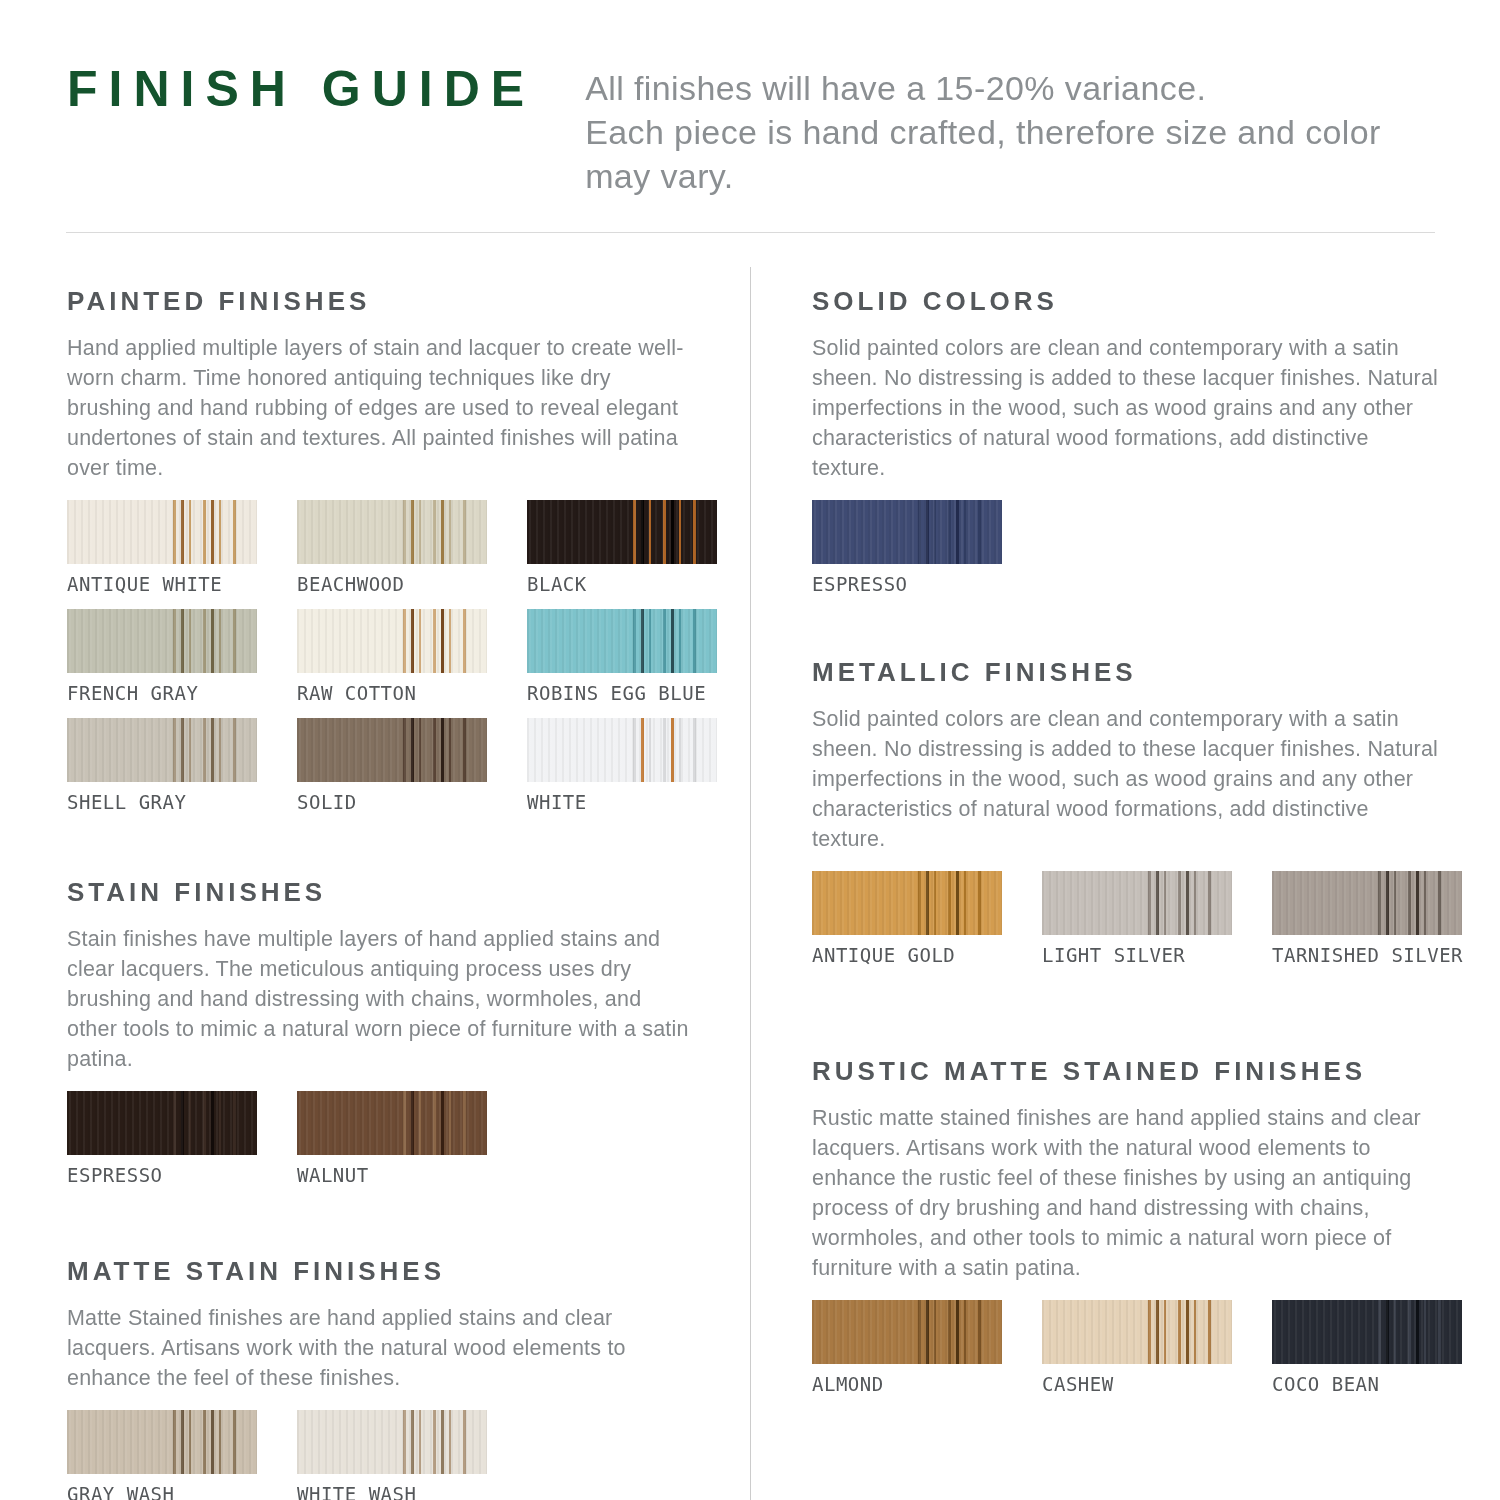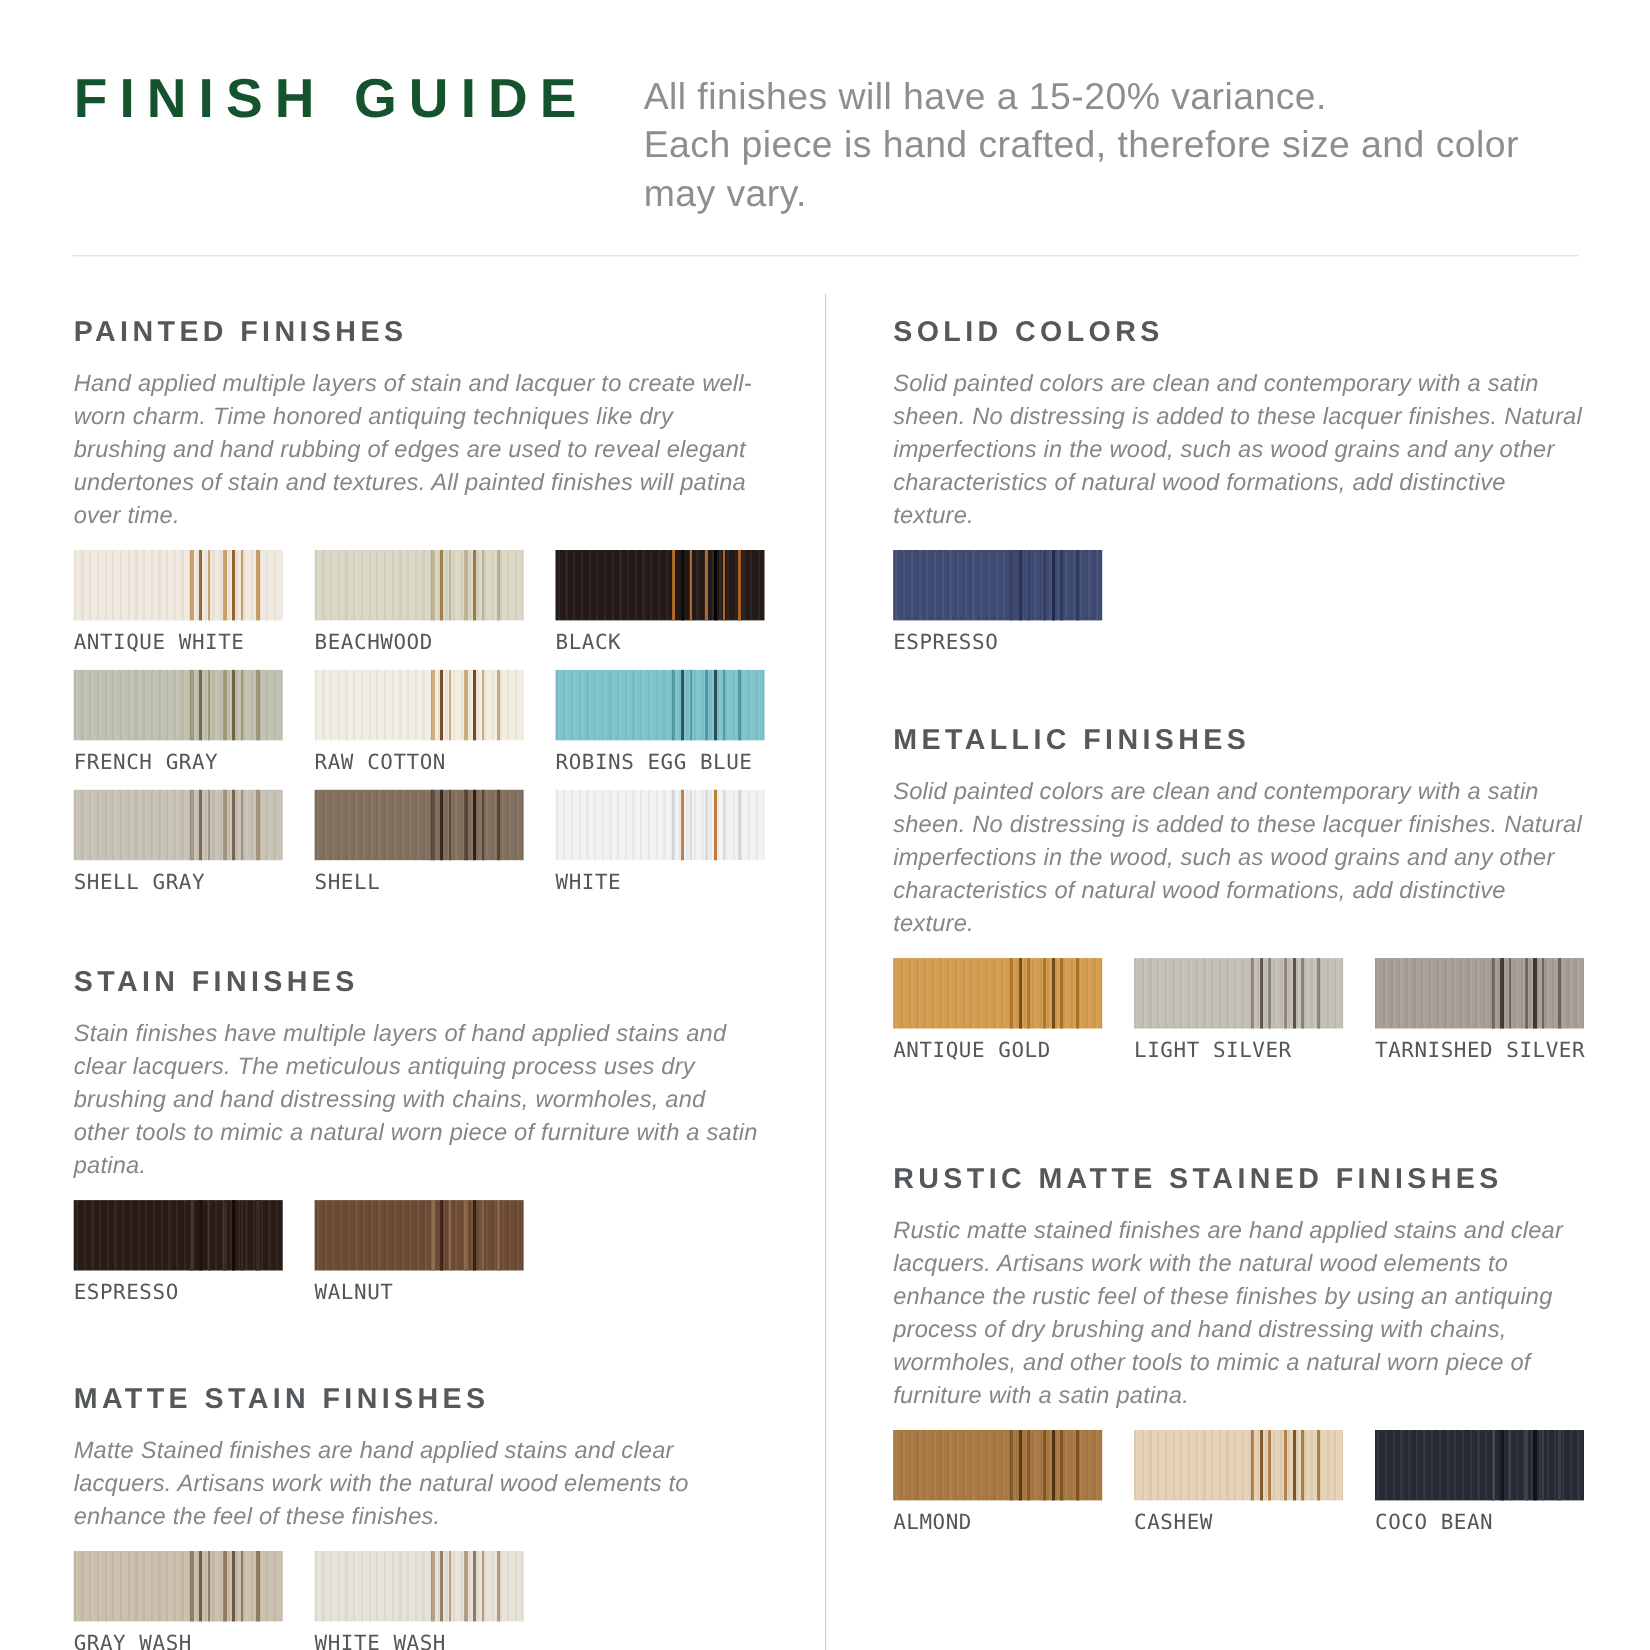--- a/index.html
+++ b/index.html
@@ -31,31 +31,31 @@
   .columns { display:flex; margin-top:34px; padding-left:67px; align-items:stretch; }
   .col { width:630px; padding-top:19px; }
   .vdivider { width:1px; background:#cccccc; margin-left:53px; margin-right:61px; }
 
   
   .sec h2 {
     margin:0 0 16px; font-size:26px; font-weight:600;
     letter-spacing:4px; color:#54585b; white-space:nowrap;
   }
   .sec .desc {
-    margin:0 0 17px; font-style:italic; font-size:21.5px;
+    margin:0 0 17px; font-size:21.5px;
     line-height:30px; color:#83878a; letter-spacing:0.2px;
   }
   .sec + .sec { margin-top:48px; }
   .sec.stain       { margin-top:50px; }
   .sec.matte-stain { margin-top:56px; }
   .sec.metallic    { margin-top:48px; }
   .sec.rustic      { margin-top:76px; }
 
   
-  .swatch-grid { display:grid; grid-template-columns:repeat(3,190px); column-gap:29px; }
+  .swatch-grid { display:grid; grid-template-columns:repeat(3,190px); column-gap:40px; }
   .swatch { margin:0 0 14px; }
   .chip { width:190px; height:64px; background:#ccc; }
   .chip-label {
     font-family:"DejaVu Sans Mono", monospace;
     font-size:19px; letter-spacing:0.5px; color:#54575a;
     margin-top:9px; white-space:nowrap;
   }
 </style>
 </head>
 <body>
@@ -103,21 +103,21 @@
           <figure class="swatch">
             <div class="chip" style="background-color: rgb(126, 195, 203); background-image: repeating-linear-gradient(90deg, rgba(0, 0, 0, 0.043) 0px, rgba(0, 0, 0, 0.043) 2px, rgba(255, 255, 255, 0.05) 2px, rgba(255, 255, 255, 0.05) 4px, rgba(0, 0, 0, 0) 4px, rgba(0, 0, 0, 0) 7px), repeating-linear-gradient(90deg, transparent 0px, transparent 5px, rgb(79, 153, 163) 5px, rgb(79, 153, 163) 8px, transparent 8px, transparent 13px, rgb(42, 78, 85) 13px, rgb(42, 78, 85) 16px, transparent 16px, transparent 21px, rgb(79, 153, 163) 21px, rgb(79, 153, 163) 23px, transparent 23px, transparent 30px); background-size: 100% 100%, 37% 100%; background-position: 0px 0px, 84% 0px; background-repeat: repeat, no-repeat;"></div>
             <figcaption class="chip-label">ROBINS EGG BLUE</figcaption>
           </figure>
           <figure class="swatch">
             <div class="chip" style="background-color: rgb(200, 194, 182); background-image: repeating-linear-gradient(90deg, rgba(0, 0, 0, 0.043) 0px, rgba(0, 0, 0, 0.043) 2px, rgba(255, 255, 255, 0.05) 2px, rgba(255, 255, 255, 0.05) 4px, rgba(0, 0, 0, 0) 4px, rgba(0, 0, 0, 0) 7px), repeating-linear-gradient(90deg, transparent 0px, transparent 5px, rgb(163, 147, 124) 5px, rgb(163, 147, 124) 8px, transparent 8px, transparent 13px, rgb(119, 102, 79) 13px, rgb(119, 102, 79) 16px, transparent 16px, transparent 21px, rgb(163, 147, 124) 21px, rgb(163, 147, 124) 23px, transparent 23px, transparent 30px); background-size: 100% 100%, 37% 100%; background-position: 0px 0px, 84% 0px; background-repeat: repeat, no-repeat;"></div>
             <figcaption class="chip-label">SHELL GRAY</figcaption>
           </figure>
           <figure class="swatch">
             <div class="chip" style="background-color: rgb(130, 112, 95); background-image: repeating-linear-gradient(90deg, rgba(0, 0, 0, 0.043) 0px, rgba(0, 0, 0, 0.043) 2px, rgba(255, 255, 255, 0.05) 2px, rgba(255, 255, 255, 0.05) 4px, rgba(0, 0, 0, 0) 4px, rgba(0, 0, 0, 0) 7px), repeating-linear-gradient(90deg, transparent 0px, transparent 5px, rgb(89, 68, 54) 5px, rgb(89, 68, 54) 8px, transparent 8px, transparent 13px, rgb(47, 32, 24) 13px, rgb(47, 32, 24) 16px, transparent 16px, transparent 21px, rgb(89, 68, 54) 21px, rgb(89, 68, 54) 23px, transparent 23px, transparent 30px); background-size: 100% 100%, 37% 100%; background-position: 0px 0px, 84% 0px; background-repeat: repeat, no-repeat;"></div>
-            <figcaption class="chip-label">SHELL</figcaption>
+            <figcaption class="chip-label">SOLID</figcaption>
           </figure>
           <figure class="swatch">
             <div class="chip" style="background-color: rgb(241, 242, 244); background-image: repeating-linear-gradient(90deg, rgba(0, 0, 0, 0.043) 0px, rgba(0, 0, 0, 0.043) 2px, rgba(255, 255, 255, 0.05) 2px, rgba(255, 255, 255, 0.05) 4px, rgba(0, 0, 0, 0) 4px, rgba(0, 0, 0, 0) 7px), repeating-linear-gradient(90deg, transparent 0px, transparent 5px, rgb(216, 217, 219) 5px, rgb(216, 217, 219) 8px, transparent 8px, transparent 13px, rgb(194, 124, 58) 13px, rgb(194, 124, 58) 16px, transparent 16px, transparent 21px, rgb(216, 217, 219) 21px, rgb(216, 217, 219) 23px, transparent 23px, transparent 30px); background-size: 100% 100%, 37% 100%; background-position: 0px 0px, 84% 0px; background-repeat: repeat, no-repeat;"></div>
             <figcaption class="chip-label">WHITE</figcaption>
           </figure>
         </div>
       </section>
 
       <section class="sec stain">
         <h2>STAIN FINISHES</h2>

